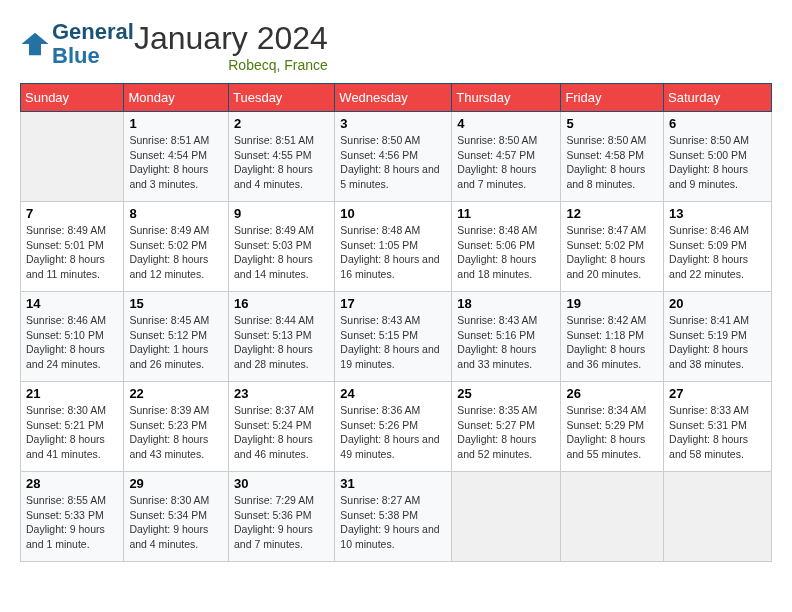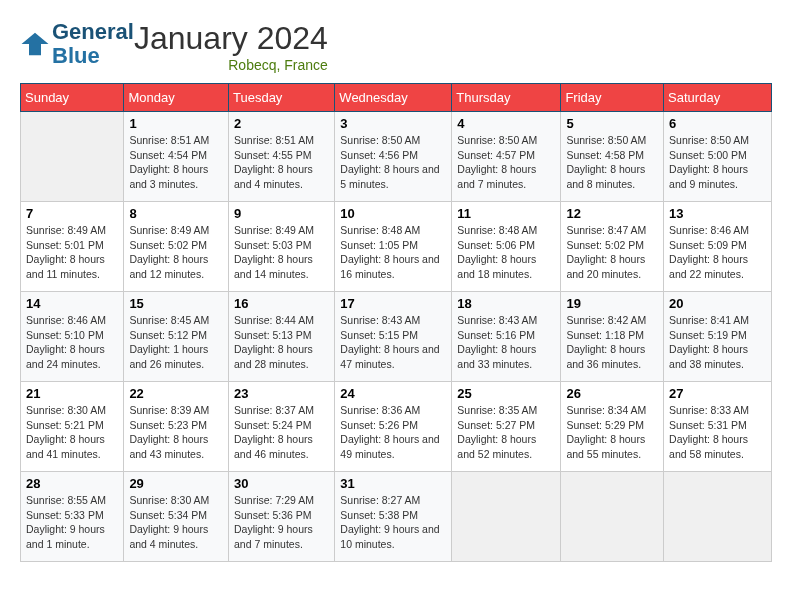--- a/index.html
+++ b/index.html
@@ -252,21 +252,21 @@
           <div>Sunrise: 8:44 AM</div>
           <div>Sunset: 5:13 PM</div>
           <div>Daylight: 8 hours and 28 minutes.</div>
         </div>
       </td>
         <td>
         <span class="day-num">17</span>
         <div class="day-info">
           <div>Sunrise: 8:43 AM</div>
           <div>Sunset: 5:15 PM</div>
-          <div>Daylight: 8 hours and 47 minutes.</div>
+          <div>Daylight: 8 hours and 19 minutes.</div>
         </div>
       </td>
         <td>
         <span class="day-num">18</span>
         <div class="day-info">
           <div>Sunrise: 8:43 AM</div>
           <div>Sunset: 5:16 PM</div>
           <div>Daylight: 8 hours and 33 minutes.</div>
         </div>
       </td>

